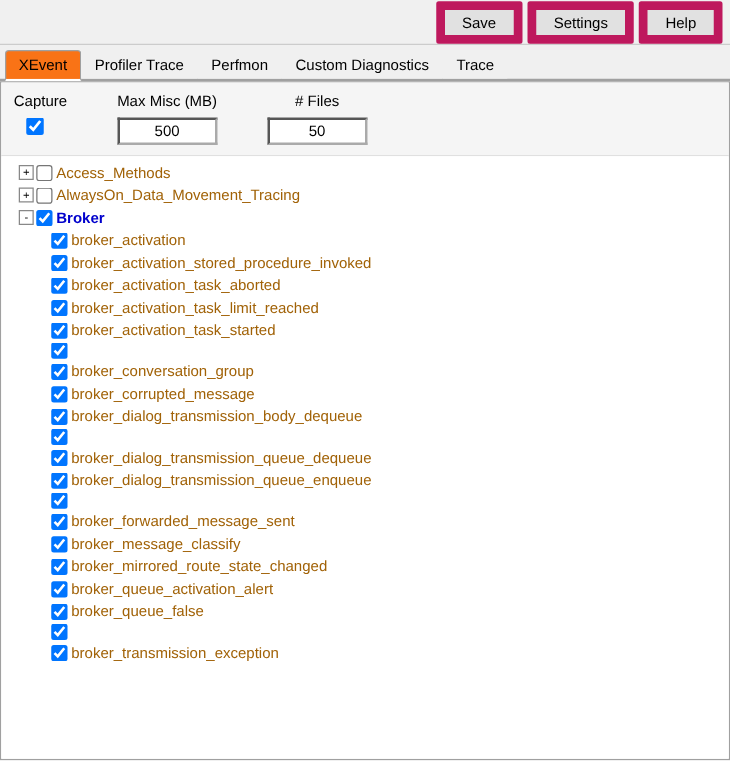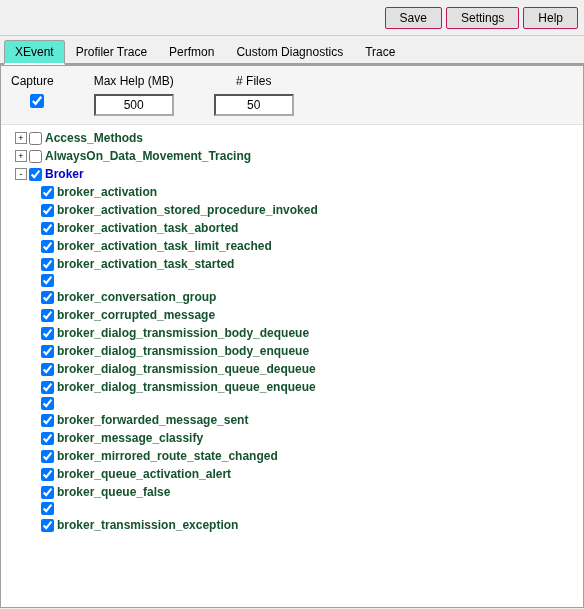--- a/index.html
+++ b/index.html
@@ -20,21 +20,21 @@
       background: #f0f0f0;
       border-bottom: 1px solid #ccc;
       padding: 4px 6px;
       gap: 4px;
       height: 36px;
     }
     .toolbar-btn {
       padding: 3px 14px;
       font-size: 12px;
       background: #e1e1e1;
-      border: 1px solid #be185d;
+      border: 7px solid #be185d;
       cursor: pointer;
       border-radius: 2px;
     }
 
     
     .tabs {
       display: flex;
       background: #f0f0f0;
       border-bottom: 2px solid #a0a0a0;
       padding: 0 4px;
@@ -43,21 +43,21 @@
     .tab {
       padding: 4px 10px;
       font-size: 12px;
       cursor: pointer;
       border: 1px solid transparent;
       border-bottom: none;
       background: #f0f0f0;
       border-radius: 3px 3px 0 0;
     }
     .tab.active {
-      background: #5eead4;
+      background: #f97316;
       border-color: #a0a0a0;
       border-bottom: 2px solid #fff;
       margin-bottom: -2px;
       font-weight: normal;
     }
 
     
     .main-content {
       background: #fff;
       border: 1px solid #a0a0a0;
@@ -75,21 +75,21 @@
       gap: 40px;
       border-bottom: 1px solid #e0e0e0;
       background: #f5f5f5;
     }
     .capture-group, .maxsize-group, .files-group {
       display: flex;
       flex-direction: column;
       align-items: center;
       gap: 4px;
     }
-    .capture-group { align-items: center; }
+    .capture-group { align-items: flex-start; }
     .field-label {
       font-size: 12px;
       color: #000;
       margin-bottom: 2px;
     }
     .capture-checkbox {
       width: 14px;
       height: 14px;
       margin-left: 10px;
     }
@@ -136,23 +136,22 @@
       color: #000;
     }
     .tree-checkbox {
       width: 13px;
       height: 13px;
       margin-right: 3px;
       flex-shrink: 0;
     }
     .tree-label {
       font-size: 12px;
-      color: #14532d;
+      color: #a16207;
       cursor: default;
-      font-weight: bold;
     }
     .tree-label.blue { color: #0000cc; font-weight: bold; }
   </style>
 </head>
 <body>
 
 <div class="toolbar">
   <button class="toolbar-btn">Save</button>
   <button class="toolbar-btn">Settings</button>
   <button class="toolbar-btn">Help</button>
@@ -167,21 +166,21 @@
 </div>
 
 <div class="main-content">
 
   <div class="capture-row">
     <div class="capture-group">
       <span class="field-label">Capture</span>
       <input type="checkbox" class="capture-checkbox" checked="" style="">
     </div>
     <div class="maxsize-group">
-      <span class="field-label">Max Help (MB)</span>
+      <span class="field-label">Max Misc (MB)</span>
       <input type="text" class="num-input" value="500" style="">
     </div>
     <div class="files-group">
       <span class="field-label"># Files</span>
       <input type="text" class="num-input" value="50" style="">
     </div>
   </div>
 
   <div class="tree-area" id="tree-container">
   <div class="tree-child-item">
@@ -262,21 +261,20 @@
         <span style="width:14px; display:inline-block;"></span>
         <span style="width:12px; display:inline-block;"></span>
         <input type="checkbox" class="tree-checkbox" checked="" style="">
         <span class="tree-label">broker_dialog_transmission_body_dequeue</span>
       </div>
       <div class="tree-child-item">
         <span style="width:14px; display:inline-block;"></span>
         <span style="width:14px; display:inline-block;"></span>
         <span style="width:12px; display:inline-block;"></span>
         <input type="checkbox" class="tree-checkbox" checked="" style="">
-        <span class="tree-label">broker_dialog_transmission_body_enqueue</span>
       </div>
       <div class="tree-child-item">
         <span style="width:14px; display:inline-block;"></span>
         <span style="width:14px; display:inline-block;"></span>
         <span style="width:12px; display:inline-block;"></span>
         <input type="checkbox" class="tree-checkbox" checked="" style="">
         <span class="tree-label">broker_dialog_transmission_queue_dequeue</span>
       </div>
       <div class="tree-child-item">
         <span style="width:14px; display:inline-block;"></span>

